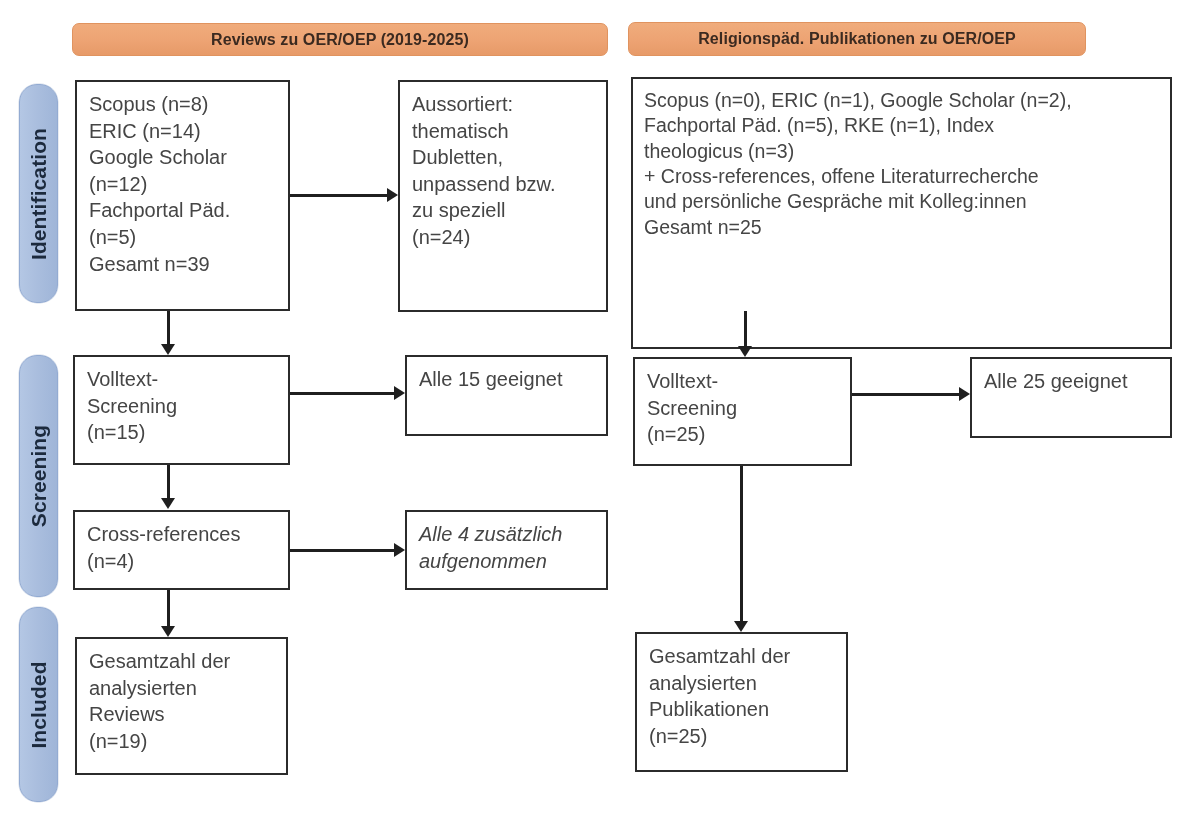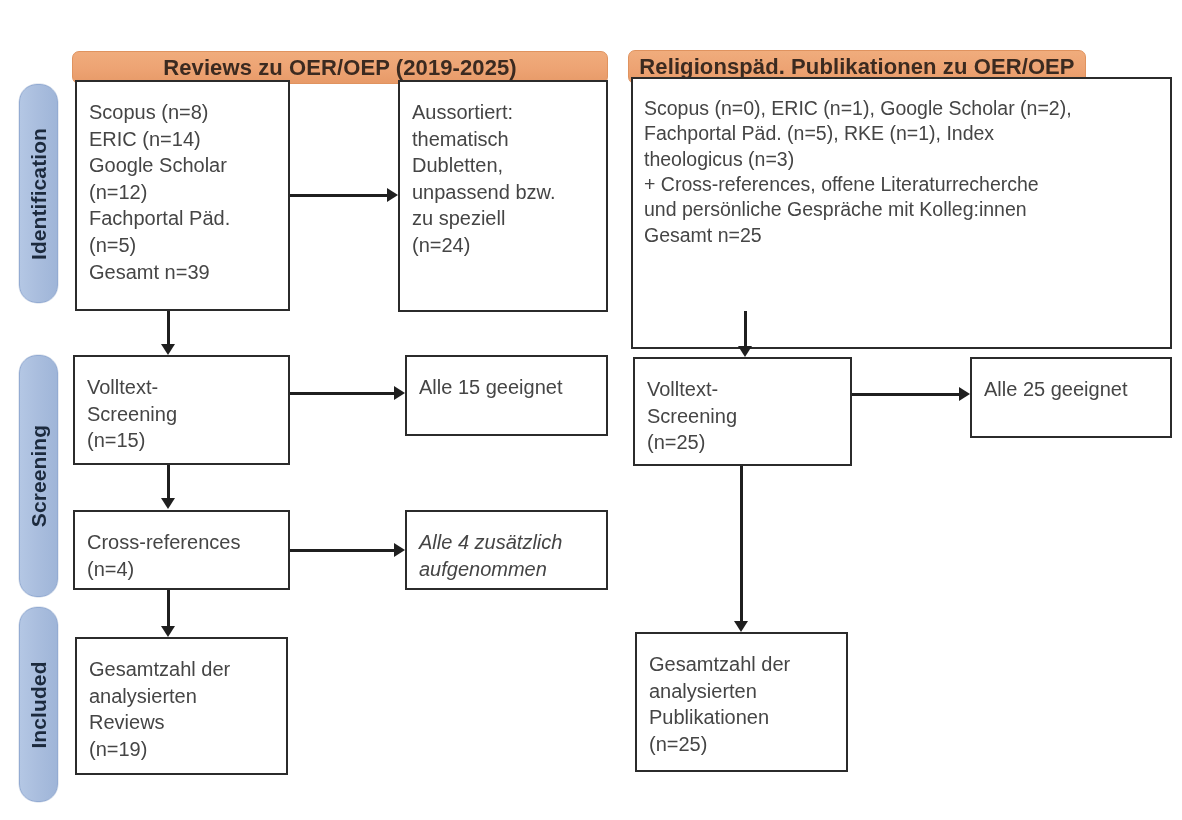--- a/index.html
+++ b/index.html
@@ -40,34 +40,33 @@
   
   .header-bar {
     position: absolute;
     background: linear-gradient(to bottom, #f0ac7c 0%, #eda373 55%, #e79a68 100%);
     border: 1px solid #e0935f;
     border-radius: 7px;
     display: flex;
     align-items: center;
     justify-content: center;
     color: #3b2a20;
-    font-size: 22px;
+    font-size: 16px;
     font-weight: bold;
     letter-spacing: 0.1px;
     box-sizing: border-box;
-    margin-top: 28px;
   }
 
   
   .box {
     position: absolute;
     background: #ffffff;
     border: 2.5px solid #2b2b2b;
     box-sizing: border-box;
-    padding: 17px 8px 6px 12px;
+    padding: 9px 8px 6px 12px;
     color: #454545;
     font-size: 20px;
     line-height: 1.33;
     overflow: hidden;
   }
   .box .line { display: block; white-space: nowrap; }
   .box.wide { font-size: 19.5px; line-height: 1.30; padding-left: 11px; }
 
   
   .conn {

